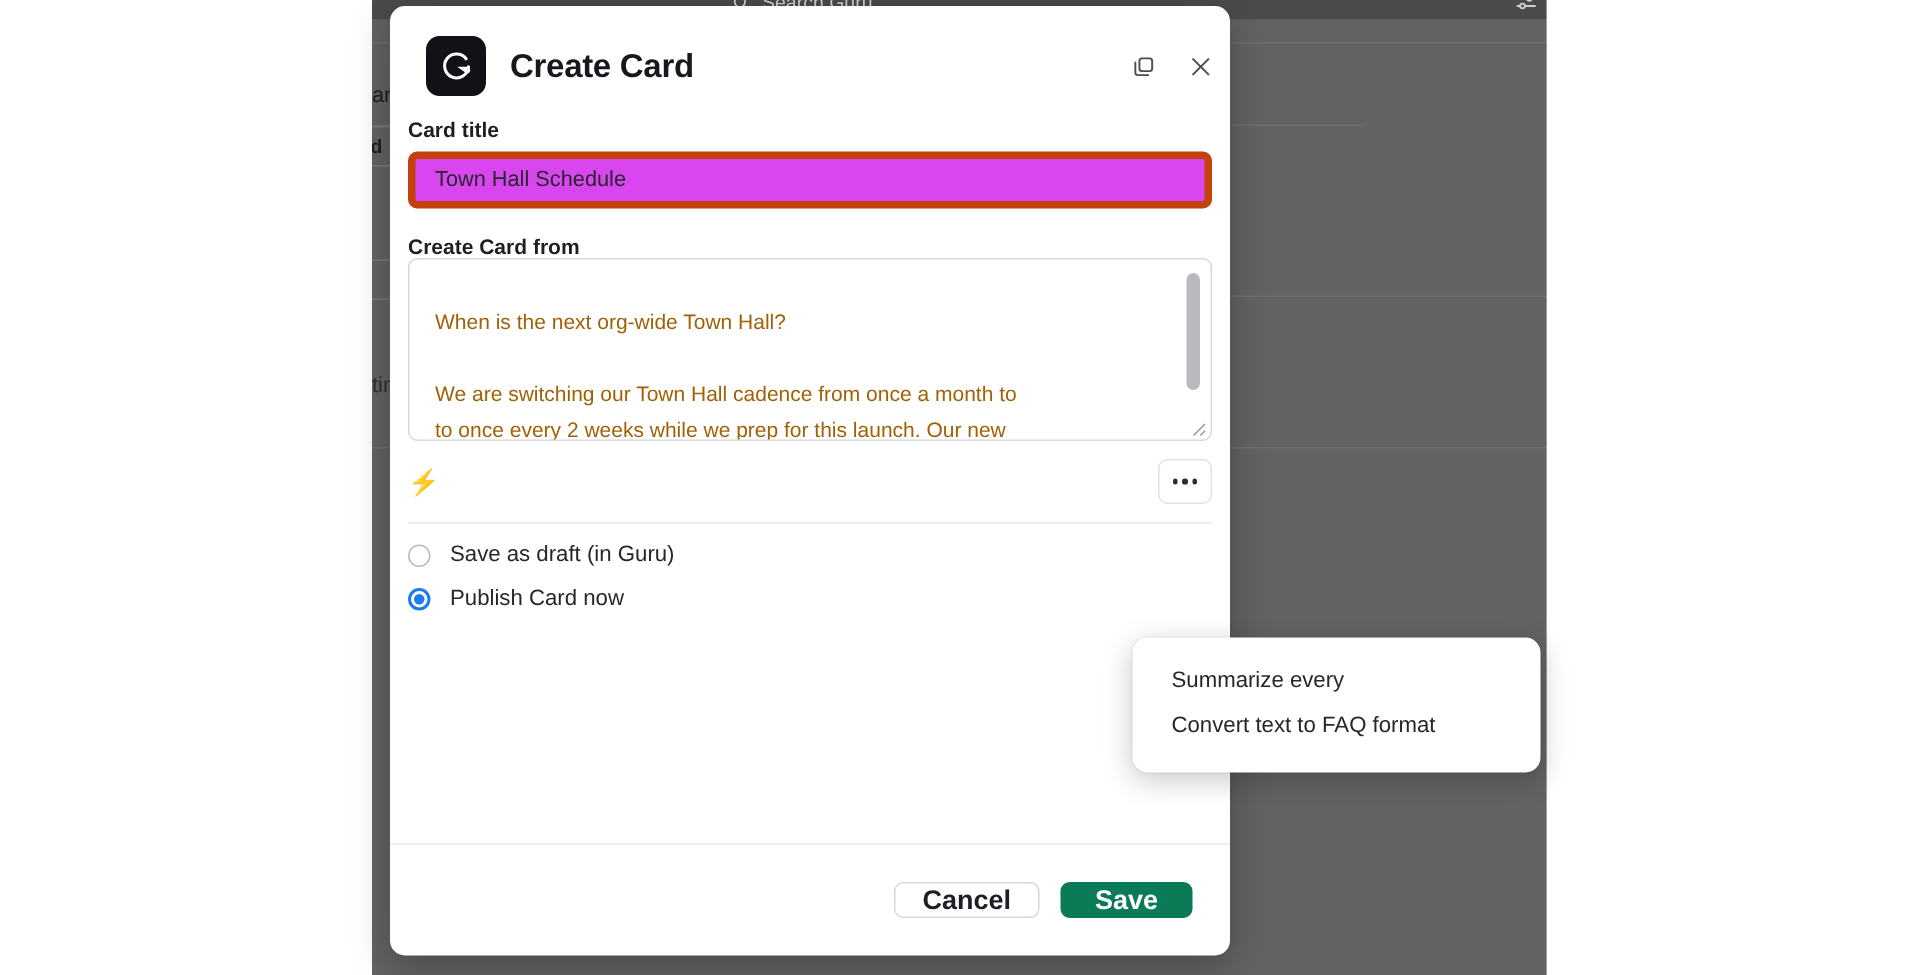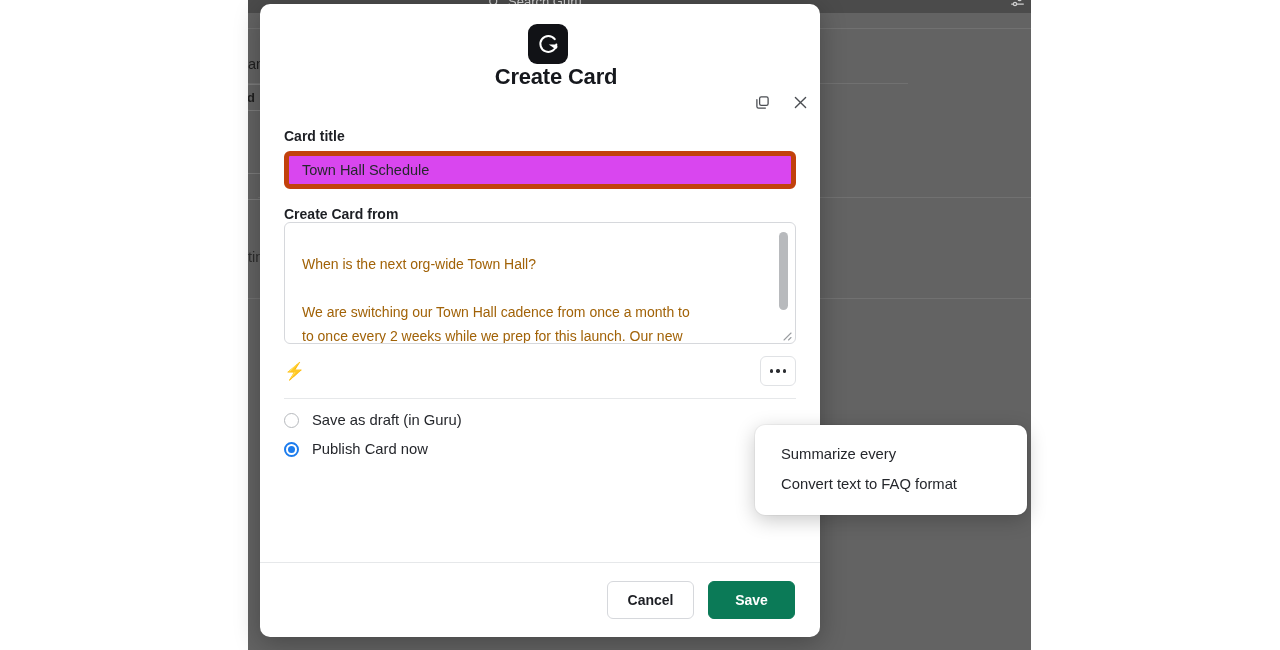--- a/index.html
+++ b/index.html
@@ -62,21 +62,20 @@
     width: 560px; height: 633px;
     background: #ffffff;
     border-radius: 10px;
     box-shadow: 0 6px 26px rgba(0,0,0,0.28);
     overflow: visible;
   }
 
   .modal-header {
     display: flex; align-items: center;
     padding: 20px 8px 14px 24px;
-    flex-direction: column;
   }
   .guru-logo {
     width: 40px; height: 40px; border-radius: 9px;
     background: #111216;
     display: flex; align-items: center; justify-content: center;
     flex: 0 0 auto;
   }
   .modal-title {
     margin-left: 16px;
     font-size: 22px; font-weight: 700; color: #16181d;
@@ -84,21 +83,21 @@
   }
   .header-actions {
     margin-left: auto; display: flex; align-items: center; gap: 14px;
   }
   .hdr-btn {
     background: none; border: none; cursor: pointer;
     width: 24px; height: 24px; display: flex; align-items: center; justify-content: center;
     color: #4a4d52; padding: 0;
   }
 
-  .modal-body { padding: 0 24px; }
+  .modal-body { padding: 0 12px; }
 
   .field-label {
     font-size: 14px; font-weight: 700; color: #1d1f24;
     margin-bottom: 7px;
   }
 
   .text-input {
     width: 100%; height: 38px;
     border: 5px solid #c2410c; border-radius: 6px;
     padding: 0 13px;
@@ -199,22 +198,22 @@
 
   .modal-footer {
     position: absolute; left: 0; right: 0; bottom: 0;
     height: 75px;
     border-top: 1px solid #e6e8ea;
     display: flex; align-items: center; justify-content: flex-end;
     gap: 14px;
     padding: 0 25px;
   }
   .btn {
-    height: 38px; border-radius: 6px;
-    font-size: 14px; font-weight: 700;
+    height: 24px; border-radius: 6px;
+    font-size: 18px; font-weight: 700;
     font-family: "Liberation Sans", sans-serif;
     cursor: pointer;
   }
   .btn-cancel {
     min-width: 87px; padding: 0 18px;
     background: #fff; border: 1px solid #d6d8dc; color: #1d1f24;
   }
   .btn-save {
     min-width: 87px; padding: 0 22px;
     background: #0b7a57; border: 1px solid #0b7a57; color: #fff;

